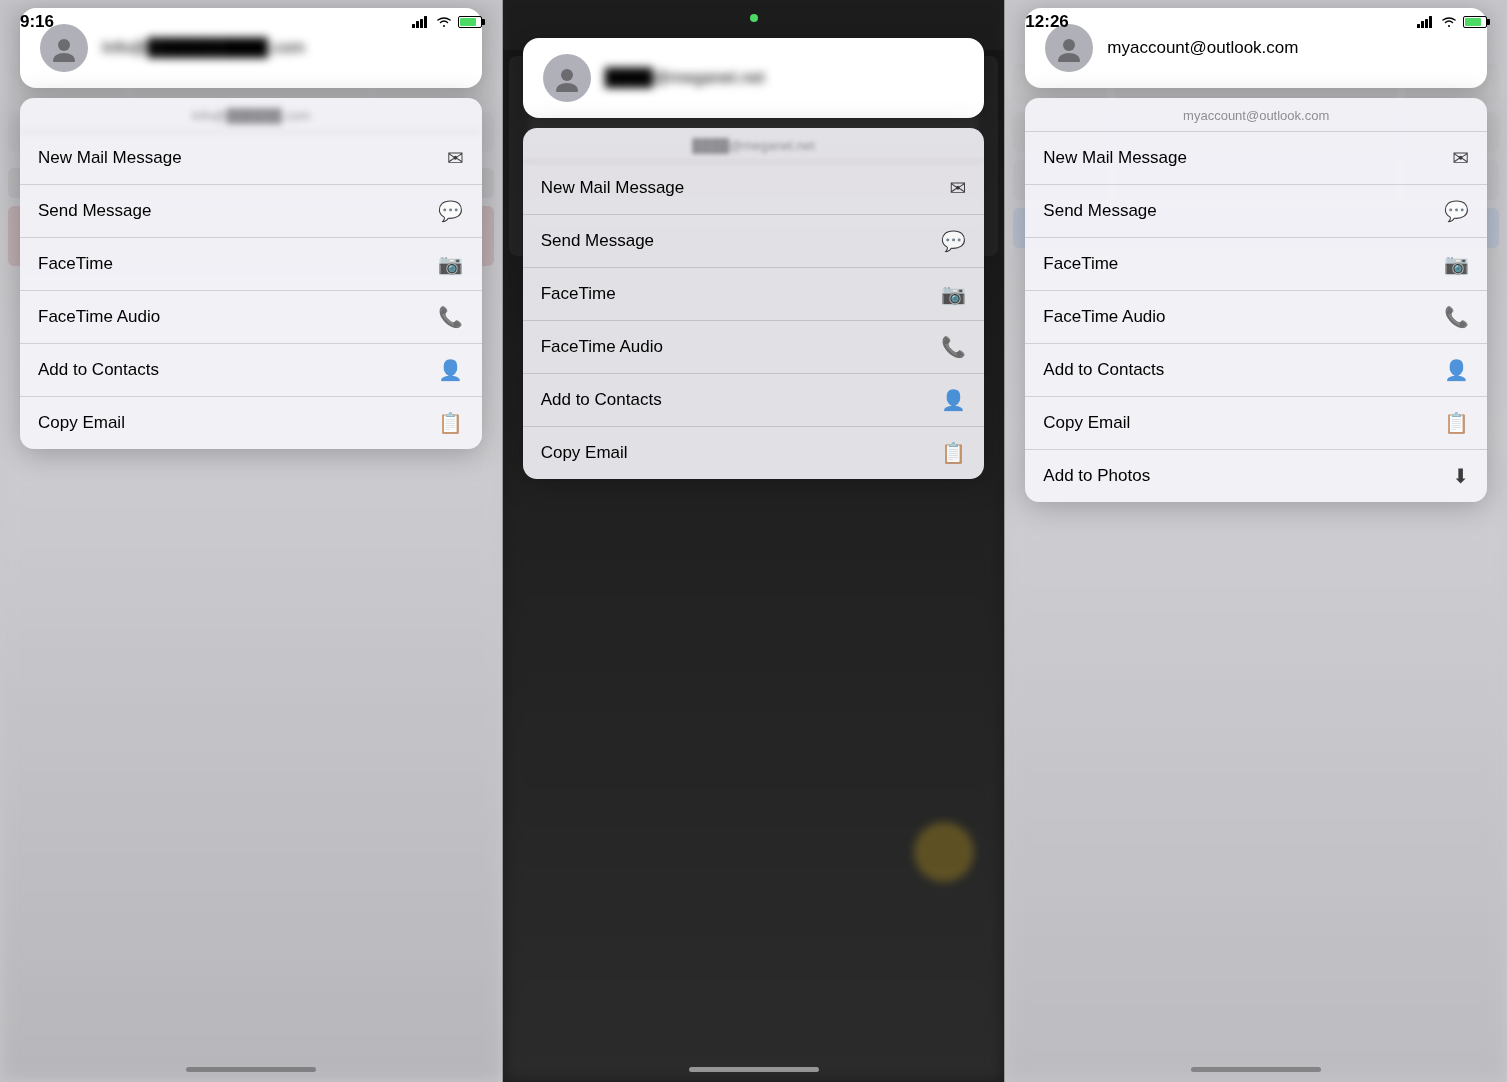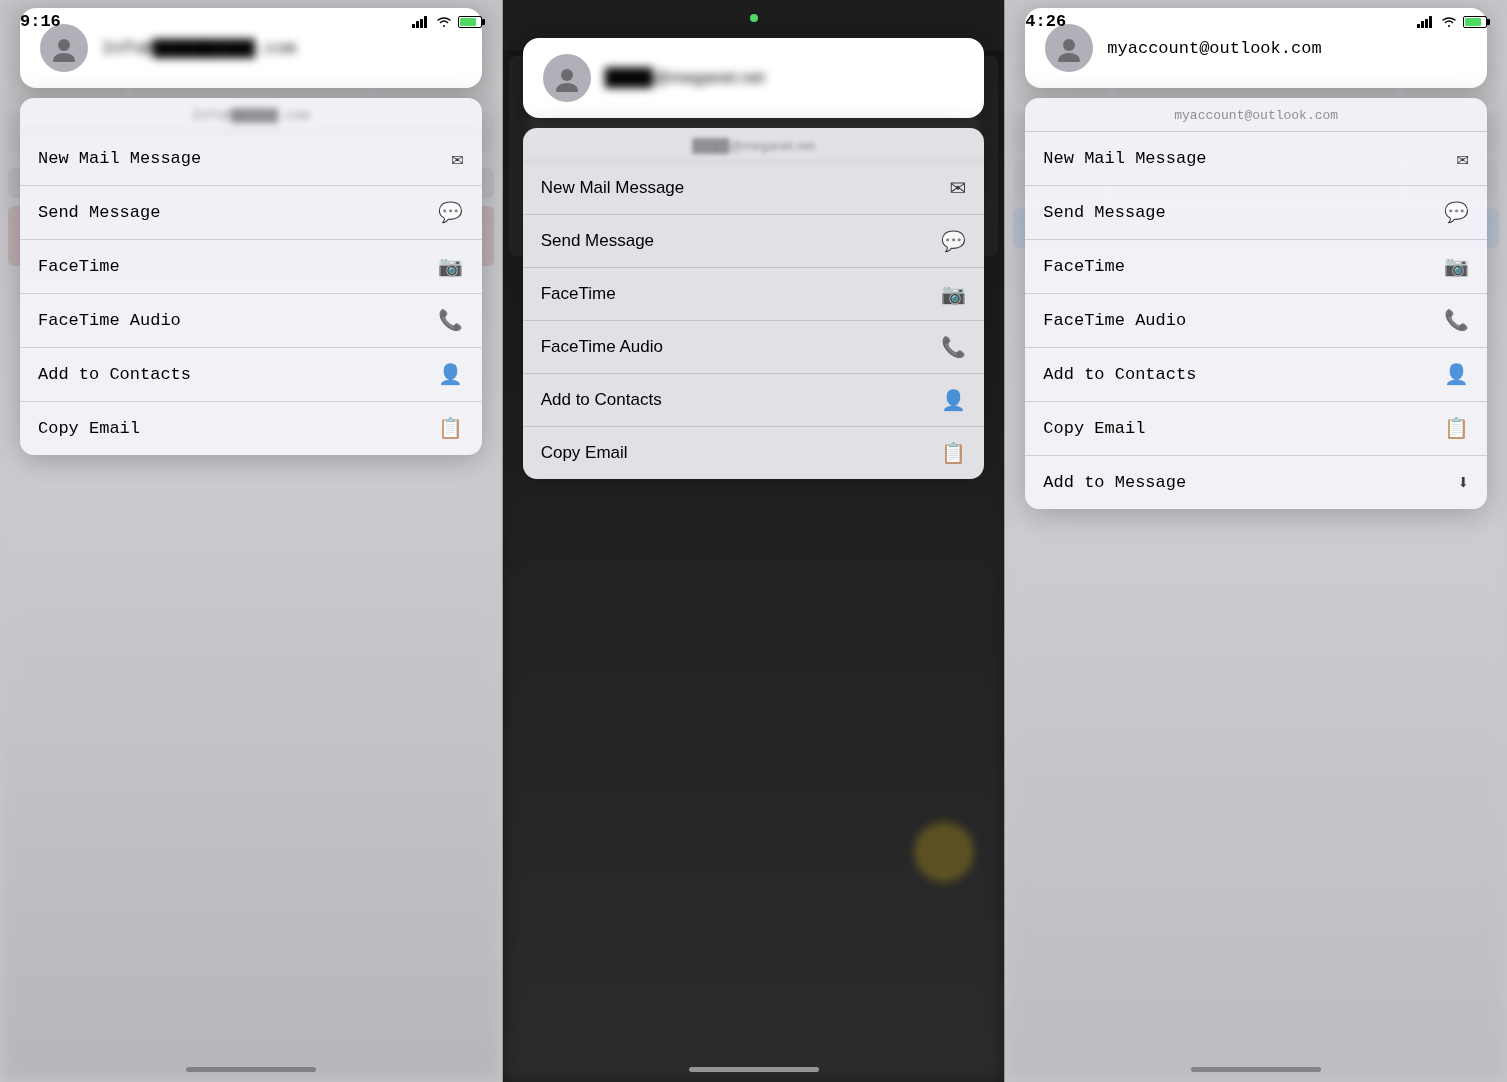--- a/index.html
+++ b/index.html
@@ -15,21 +15,20 @@
     
     .phone-panel {
       flex: 1;
       position: relative;
       overflow: hidden;
       background: #d0d0d0;
     }
 
     .phone-panel.light-bg {
       background: #c8c8cc;
-      font-family: Liberation Mono, monospace;
     }
 
     .phone-panel.dark-bg {
       background: #1a1a1a;
     }
 
     
     .bg-blur {
       position: absolute;
       inset: 0;
@@ -408,21 +407,21 @@
       </div>
     <div class="bg-table-row">
         <div class="bg-cell"></div>
         <div class="bg-cell" style="flex:3"></div>
         <div class="bg-cell"></div>
       </div>
     <div style="margin:4px 8px;height:40px;background:rgba(100,150,220,0.4);border-radius:6px;"></div>
   </div>
 
   <div class="status-bar" style="position:relative;z-index:25;">
-    <div class="status-time">4:26</div>
+    <div class="status-time">12:26</div>
     <div class="status-icons">
 
       <svg width="18" height="12" viewBox="0 0 18 12">
         <rect x="0" y="8" width="3" height="4" fill="#000" rx="0.5"></rect>
         <rect x="4" y="5" width="3" height="7" fill="#000" rx="0.5"></rect>
         <rect x="8" y="3" width="3" height="9" fill="#000" rx="0.5"></rect>
         <rect x="12" y="0" width="3" height="12" fill="#000" rx="0.5"></rect>
       </svg>
 
       <svg width="16" height="12" viewBox="0 0 16 12">
@@ -473,20 +472,20 @@
       </div>
       <div class="menu-item">
         <span class="menu-item-label">Add to Contacts</span>
         <span class="menu-item-icon">👤</span>
       </div>
       <div class="menu-item">
         <span class="menu-item-label">Copy Email</span>
         <span class="menu-item-icon">📋</span>
       </div>
       <div class="menu-item">
-        <span class="menu-item-label">Add to Message</span>
+        <span class="menu-item-label">Add to Photos</span>
         <span class="menu-item-icon">⬇</span>
       </div>
     </div>
   </div>
 
   <div class="home-indicator"></div>
 </div>
 
 </body></html>

